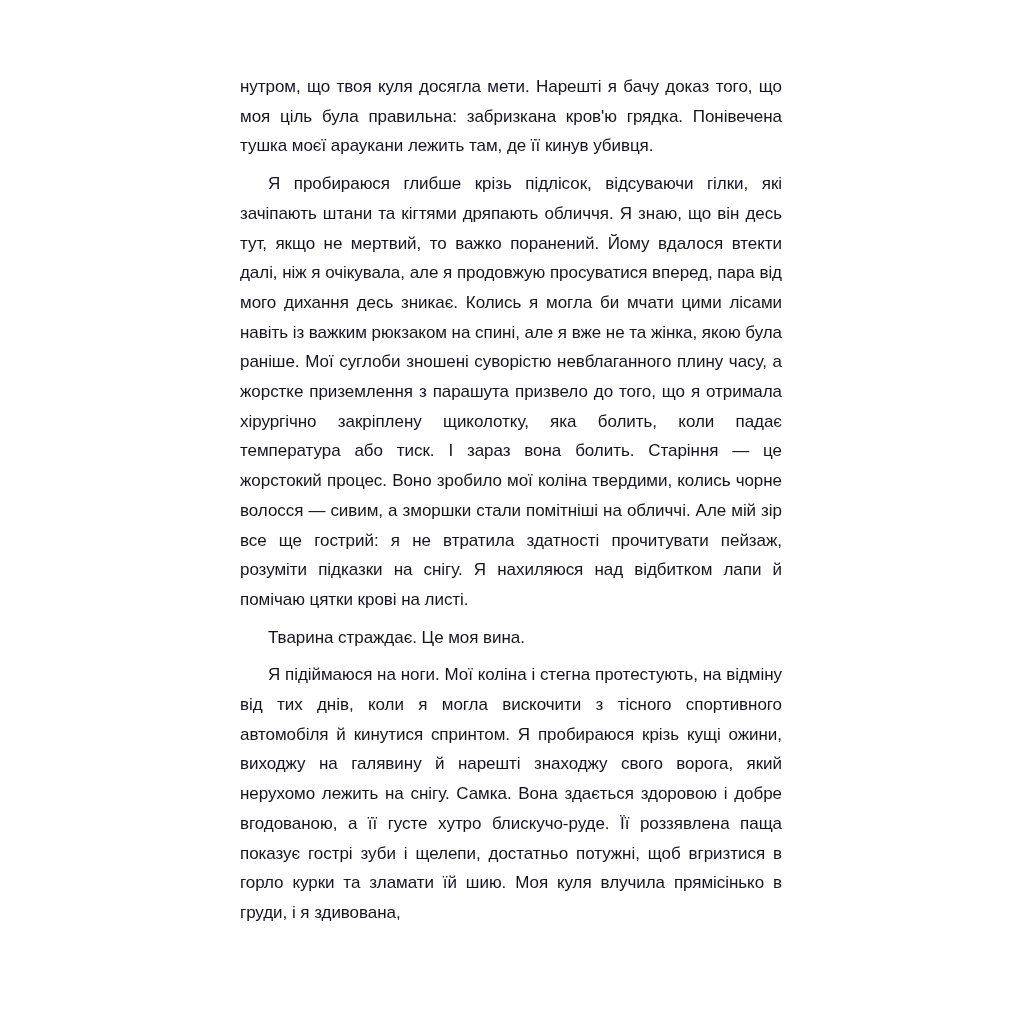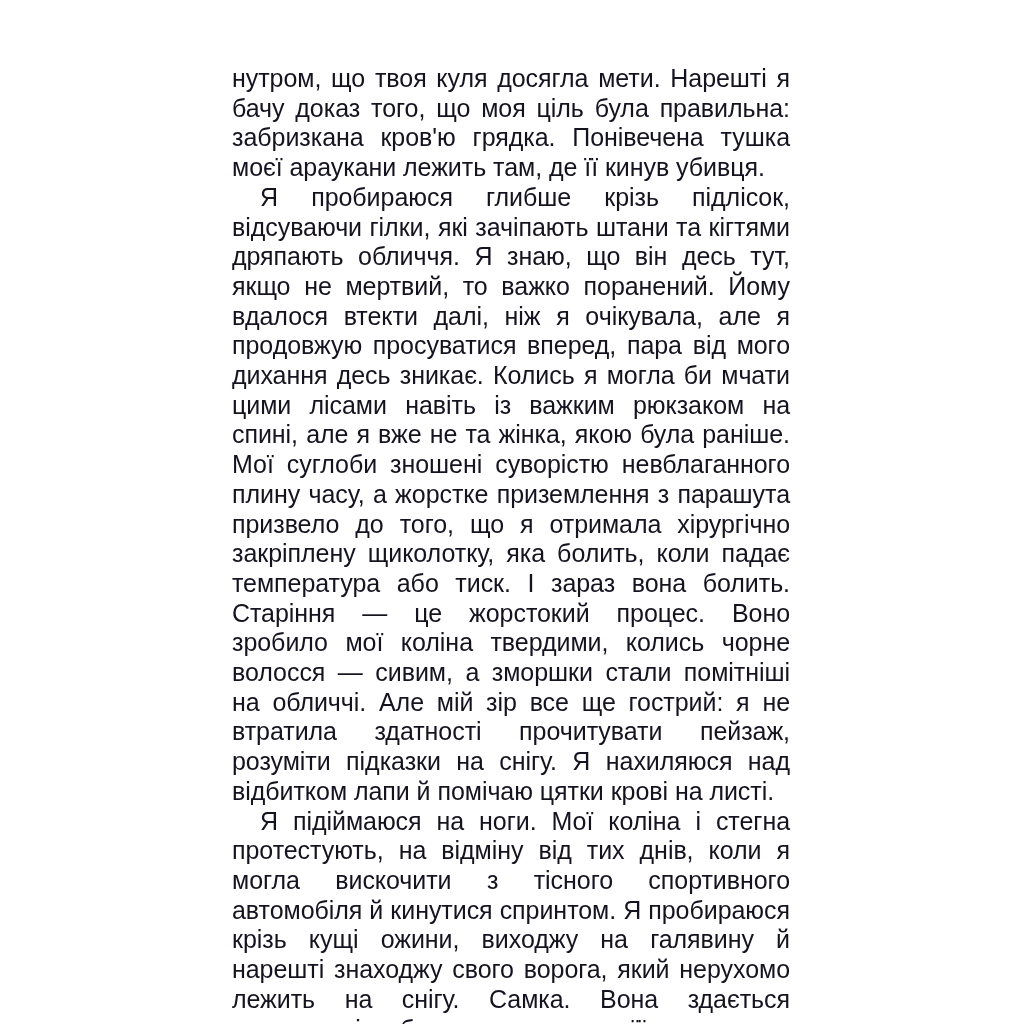--- a/index.html
+++ b/index.html
@@ -18,25 +18,25 @@
   }
 
   .text-column {
     position: absolute;
     left: 232px;
     top: 64px;
     width: 558px;
   }
 
   .para {
-    margin: 0;
+    margin: 8px;
     text-align: justify;
     text-justify: inter-word;
     text-indent: 28px;
-    font-size: 25px;
+    font-size: 17px;
     line-height: 29.7px;
     color: #151320;
     font-weight: 400;
     letter-spacing: -0.05px;
     word-spacing: 0px;
     -webkit-font-smoothing: antialiased;
     hyphens: manual;
   }
 
   
@@ -77,17 +77,18 @@
   }
 </style>
 </head>
 <body>
 
 <div class="page">
 
   <div class="text-column">
     <p class="para continuation">нутром, що твоя куля досягла мети. Нарешті я бачу доказ того, що моя ціль була правильна: забризкана кров'ю грядка. Понівечена тушка моєї араукани лежить там, де її кинув убивця.</p>
     <p class="para">Я пробираюся глибше крізь підлісок, відсуваючи гілки, які зачіпають штани та кігтями дряпають обличчя. Я знаю, що він десь тут, якщо не мертвий, то важко поранений. Йому вдалося втекти далі, ніж я очікувала, але я продовжую просуватися вперед, пара від мого дихання десь зникає. Колись я могла би мчати цими лісами навіть із важким рюкзаком на спині, але я вже не та жінка, якою була раніше. Мої суглоби зношені суворістю невблаганного плину часу, а жорстке приземлення з парашута призвело до того, що я отримала хірургічно закріплену щиколотку, яка болить, коли падає температура або тиск. І зараз вона болить. Старіння — це жорстокий процес. Воно зробило мої коліна твердими, колись чорне волосся — сивим, а зморшки стали помітніші на обличчі. Але мій зір все ще гострий: я не втратила здатності прочитувати пейзаж, розуміти підказки на снігу. Я нахиляюся над відбитком лапи й помічаю цятки крові на листі.</p>
+    <p class="para">Тварина страждає. Це моя вина.</p>
     <p class="para">Я підіймаюся на ноги. Мої коліна і стегна протестують, на відміну від тих днів, коли я могла вискочити з тісного спортивного автомобіля й кинутися спринтом. Я пробираюся крізь кущі ожини, виходжу на галявину й нарешті знаходжу свого ворога, який нерухомо лежить на снігу. Самка. Вона здається здоровою і добре вгодованою, а її густе хутро блискучо-руде. Її роззявлена паща показує гострі зуби і щелепи, достатньо потужні, щоб вгризтися в горло курки та зламати їй шию. Моя куля влучила прямісінько в груди, і я здивована,</p>
   </div>
 
 
 </div>
 
 </body></html>

